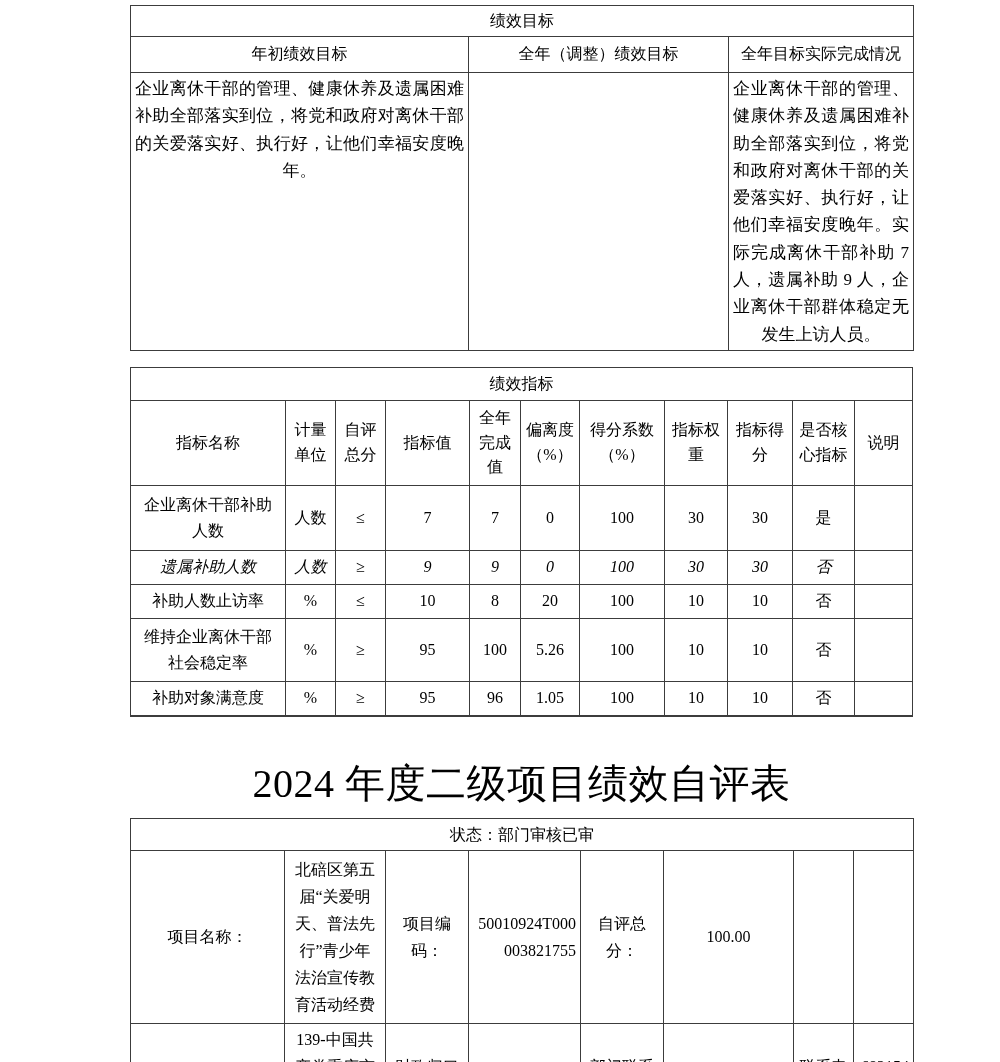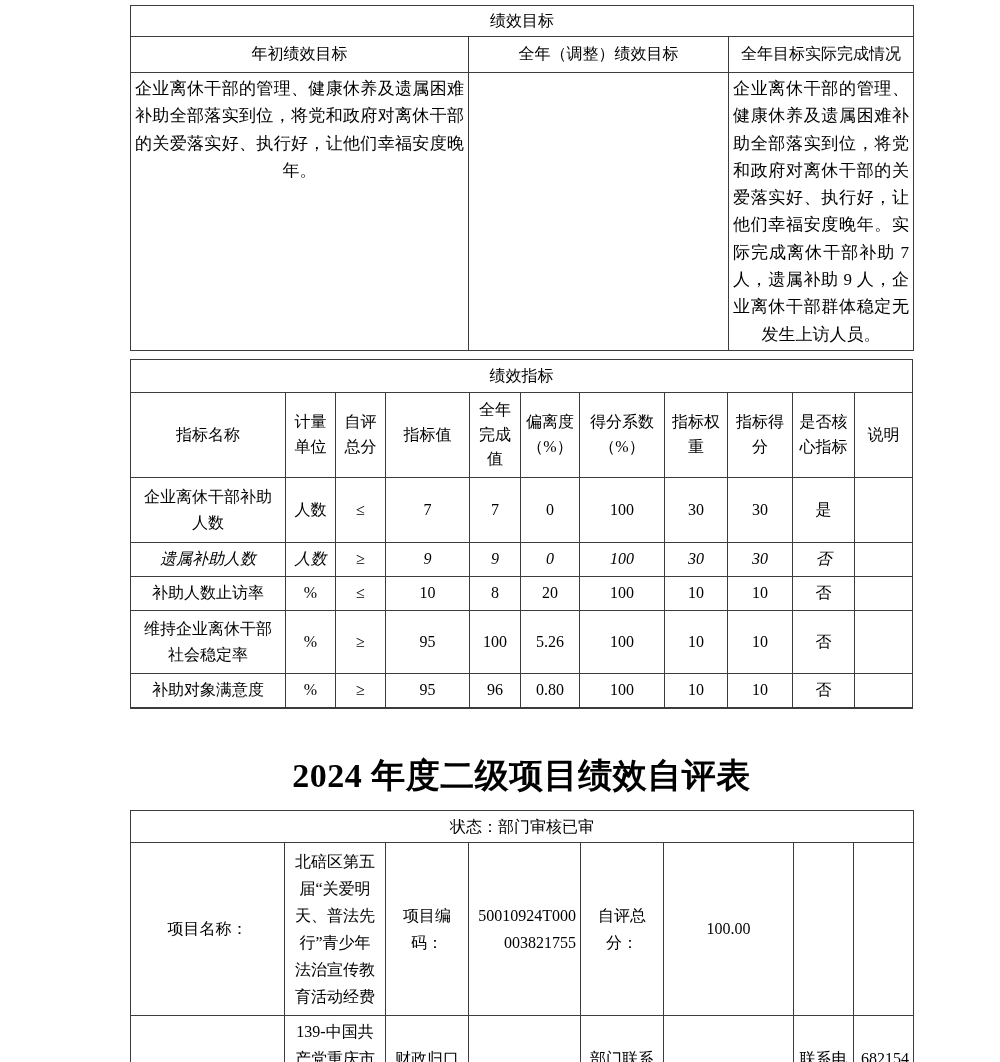--- a/index.html
+++ b/index.html
@@ -16,33 +16,33 @@
     overflow:hidden;word-break:normal;
   }
   
   .tbl-goals .r-head td{height:24px;}
   .tbl-goals .r-cols th{height:31px;}
   .tbl-goals .r-content td{
     height:273px;vertical-align:top;font-size:17px;line-height:27.3px;
     text-align:justify;text-align-last:center;padding:2px 4px;
   }
   
-  .tbl-ind{margin-top:8px;}
+  .tbl-ind{margin-top:16px;}
   .tbl-ind .r-ihead td{height:28px;}
   .tbl-ind .r-icols th{height:80px;line-height:1.55;padding:2px 3px;}
   .tbl-ind td.c-name{padding:2px 8px;}
   .tbl-ind tr.ir1 td{height:60px;}
   .tbl-ind tr.ir2 td{height:29px;font-style:italic;}
   .tbl-ind tr.ir3 td{height:29px;}
   .tbl-ind tr.ir4 td{height:58px;}
   .tbl-ind tr.ir5 td{height:29px;}
   .tbl-ind tr.ir5 td{border-bottom-width:2px;border-radius:6px;}
   
   .doc-title{
-    margin:48px 0 15px 0;text-align:center;font-size:34px;font-weight:bold;
+    margin:48px 0 15px 0;text-align:center;font-size:40px;font-weight:normal;
     line-height:38px;letter-spacing:0.5px;
   }
   
   .tbl-proj .r-status td{height:25px;}
   .tbl-proj tr.pr1 td{height:168px;}
   .tbl-proj tr.pr2 td{height:103px;}
   .tbl-proj tr:last-child td{border-bottom-width:2px;}
   .tbl-proj td{line-height:27px;}
   .cell-cjk-narrow{padding:2px 10px;}
   .cell-code{word-break:break-all;text-align:right;}
@@ -157,21 +157,21 @@
       <td>10</td>
       <td>否</td>
       <td></td>
     </tr>
     <tr class="ir5">
       <td class="c-name">补助对象满意度</td>
       <td>%</td>
       <td>≥</td>
       <td>95</td>
       <td>96</td>
-      <td>0.80</td>
+      <td>1.05</td>
       <td>100</td>
       <td>10</td>
       <td>10</td>
       <td>否</td>
       <td></td>
     </tr>
   </tbody>
     </table>
 
   <div class="doc-title">2024 年度二级项目绩效自评表</div>

